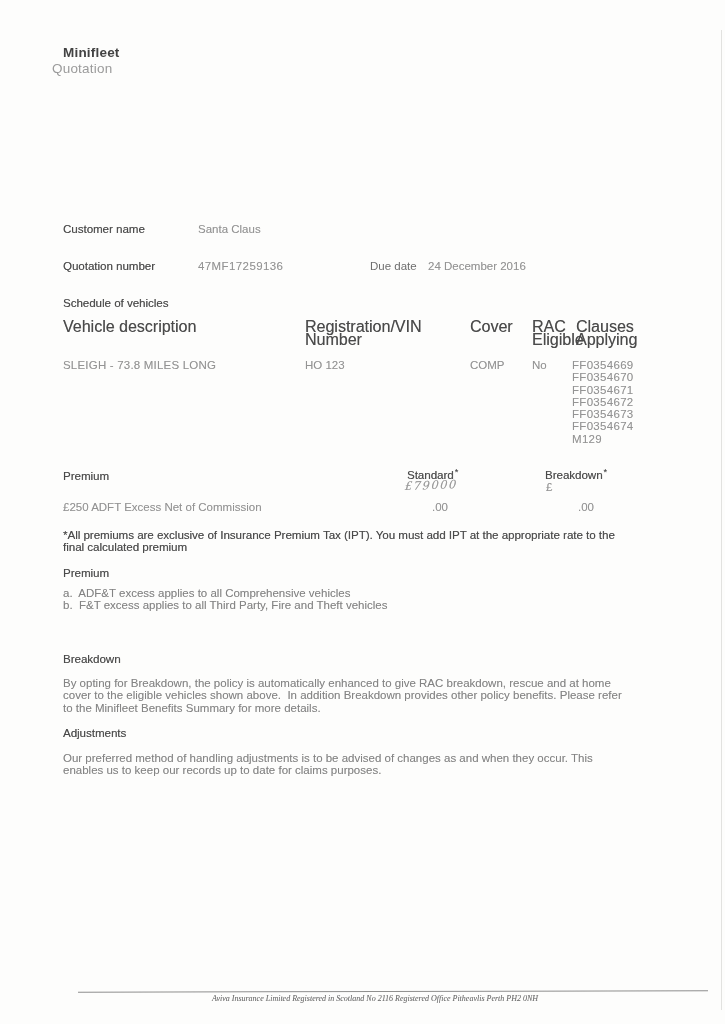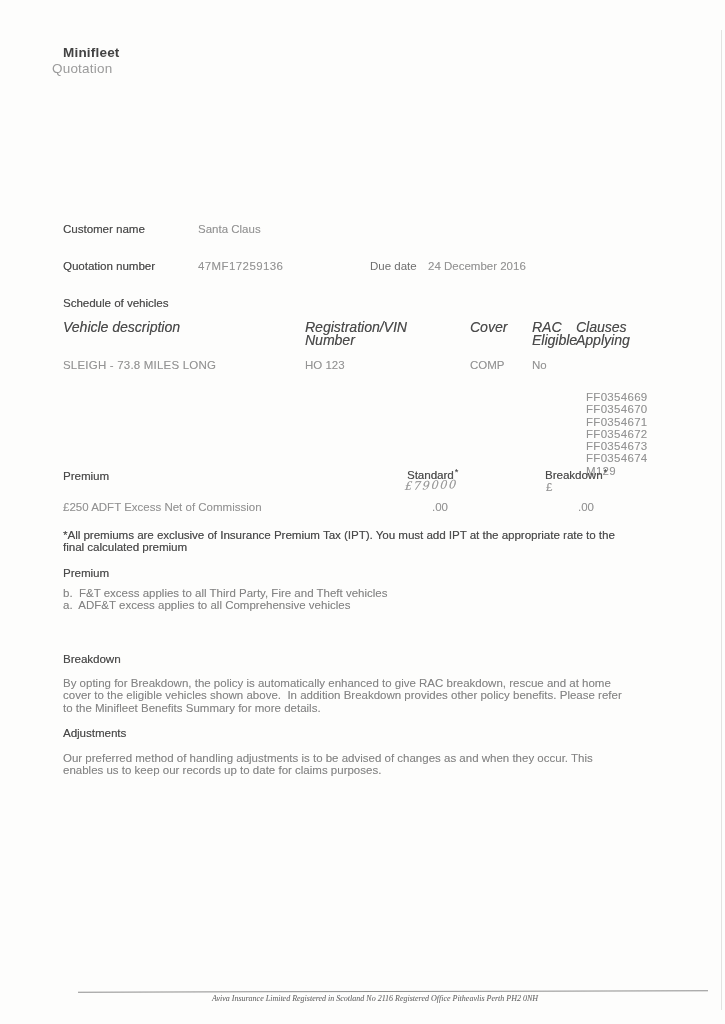--- a/index.html
+++ b/index.html
@@ -14,21 +14,21 @@
   .abs{position:absolute;}
   
   .ink-dark{color:#4a4a4a;text-shadow:0.25px 0 0 rgba(74,74,74,.55);}
   .ink-mid{color:#6e6e6e;text-align:center;}
   .ink-light{color:#949494;text-shadow:0 0 .5px rgba(148,148,148,.4);}
   .body-text{color:#848484;text-shadow:0 0 .5px rgba(132,132,132,.35);}
   .fs{font-size:11.5px;line-height:13px;}
   .pre{white-space:pre-wrap;}
   .title-1{font-size:13.5px;font-weight:bold;letter-spacing:.2px;color:#434343;}
   .title-2{font-size:13.5px;letter-spacing:.2px;color:#9b9b9b;}
-  .col-head{font-size:14px;line-height:12.5px;font-style:italic;}
+  .col-head{font-size:16px;line-height:12.5px;}
   .clause-list div{font-size:11.5px;line-height:12.3px;}
   .sup-star{font-size:9px;position:relative;top:-4.5px;left:1px;}
   .handwritten{
     font-family:"DejaVu Serif",serif;font-style:italic;
     font-size:11.5px;color:#9a9a9a;letter-spacing:1.5px;
     transform:rotate(-2deg) skewX(-6deg);transform-origin:left center;
     text-shadow:0 0 .6px rgba(150,150,150,.5);
   }
   .para{font-size:11.5px;line-height:12.4px;}
   .footer-rule{height:1px;background:#6a6a6a;opacity:.75;}
@@ -60,21 +60,21 @@
   <div class="abs col-head ink-dark" style="left:63px;top:321px;width:160px;">Vehicle description</div>
   <div class="abs col-head ink-dark" style="left:305px;top:321px;width:100px;">Registration/VIN Number</div>
   <div class="abs col-head ink-dark" style="left:470px;top:321px;width:50px;">Cover</div>
   <div class="abs col-head ink-dark" style="left:532px;top:321px;width:42px;">RAC Eligible</div>
   <div class="abs col-head ink-dark" style="left:576px;top:321px;width:58px;">Clauses Applying</div>
 
   <div class="abs fs ink-light" style="left:63px;top:359px;letter-spacing:.2px;">SLEIGH - 73.8 MILES LONG</div>
   <div class="abs fs ink-light" style="left:305px;top:359px;">HO 123</div>
   <div class="abs fs ink-light" style="left:470px;top:359px;">COMP</div>
   <div class="abs fs ink-light" style="left:532px;top:359px;">No</div>
-  <div class="abs ink-light clause-list" style="left:586px;top:359px;letter-spacing:.3px;margin-top:32px;">
+  <div class="abs ink-light clause-list" style="left:572px;top:359px;letter-spacing:.3px;">
     <div>FF0354669</div>
     <div>FF0354670</div>
     <div>FF0354671</div>
     <div>FF0354672</div>
     <div>FF0354673</div>
     <div>FF0354674</div>
     <div>M129</div>
   </div>
 
   <div class="abs fs ink-dark" style="left:63px;top:470px;">Premium</div>
@@ -88,22 +88,22 @@
   <div class="abs fs ink-light" style="left:546px;top:481px;">£</div>
 
   <div class="abs fs ink-light" style="left:63px;top:501px;">£250 ADFT Excess Net of Commission</div>
   <div class="abs fs ink-light" style="left:400px;top:501px;width:48px;text-align:right;">.00</div>
   <div class="abs fs ink-light" style="left:546px;top:501px;width:48px;text-align:right;">.00</div>
 
   <div class="abs para ink-dark pre" style="left:63px;top:529px;width:562px;">*All premiums are exclusive of Insurance Premium Tax (IPT). You must add IPT at the appropriate rate to the final calculated premium</div>
 
   <div class="abs fs ink-dark" style="left:63px;top:567px;">Premium</div>
   <div class="abs body-text" style="left:63px;top:587px;width:560px;">
+    <div class="para pre">a.  ADF&amp;T excess applies to all Comprehensive vehicles</div>
     <div class="para pre">b.  F&amp;T excess applies to all Third Party, Fire and Theft vehicles</div>
-    <div class="para pre">a.  ADF&amp;T excess applies to all Comprehensive vehicles</div>
   </div>
 
   <div class="abs fs ink-dark" style="left:63px;top:653px;">Breakdown</div>
   <div class="abs para body-text pre" style="left:63px;top:677px;width:566px;">By opting for Breakdown, the policy is automatically enhanced to give RAC breakdown, rescue and at home cover to the eligible vehicles shown above.  In addition Breakdown provides other policy benefits. Please refer to the Minifleet Benefits Summary for more details.</div>
 
   <div class="abs fs ink-dark" style="left:63px;top:727px;">Adjustments</div>
   <div class="abs para body-text pre" style="left:63px;top:752px;width:566px;">Our preferred method of handling adjustments is to be advised of changes as and when they occur. This enables us to keep our records up to date for claims purposes.</div>
 
   <div class="abs footer-rule" style="left:78px;top:991px;width:630px;transform:rotate(-0.15deg);"></div>
   <div class="abs footer-text" style="left:45px;top:994px;width:660px;">Aviva Insurance Limited Registered in Scotland No 2116 Registered Office Pitheavlis Perth PH2 0NH</div>

